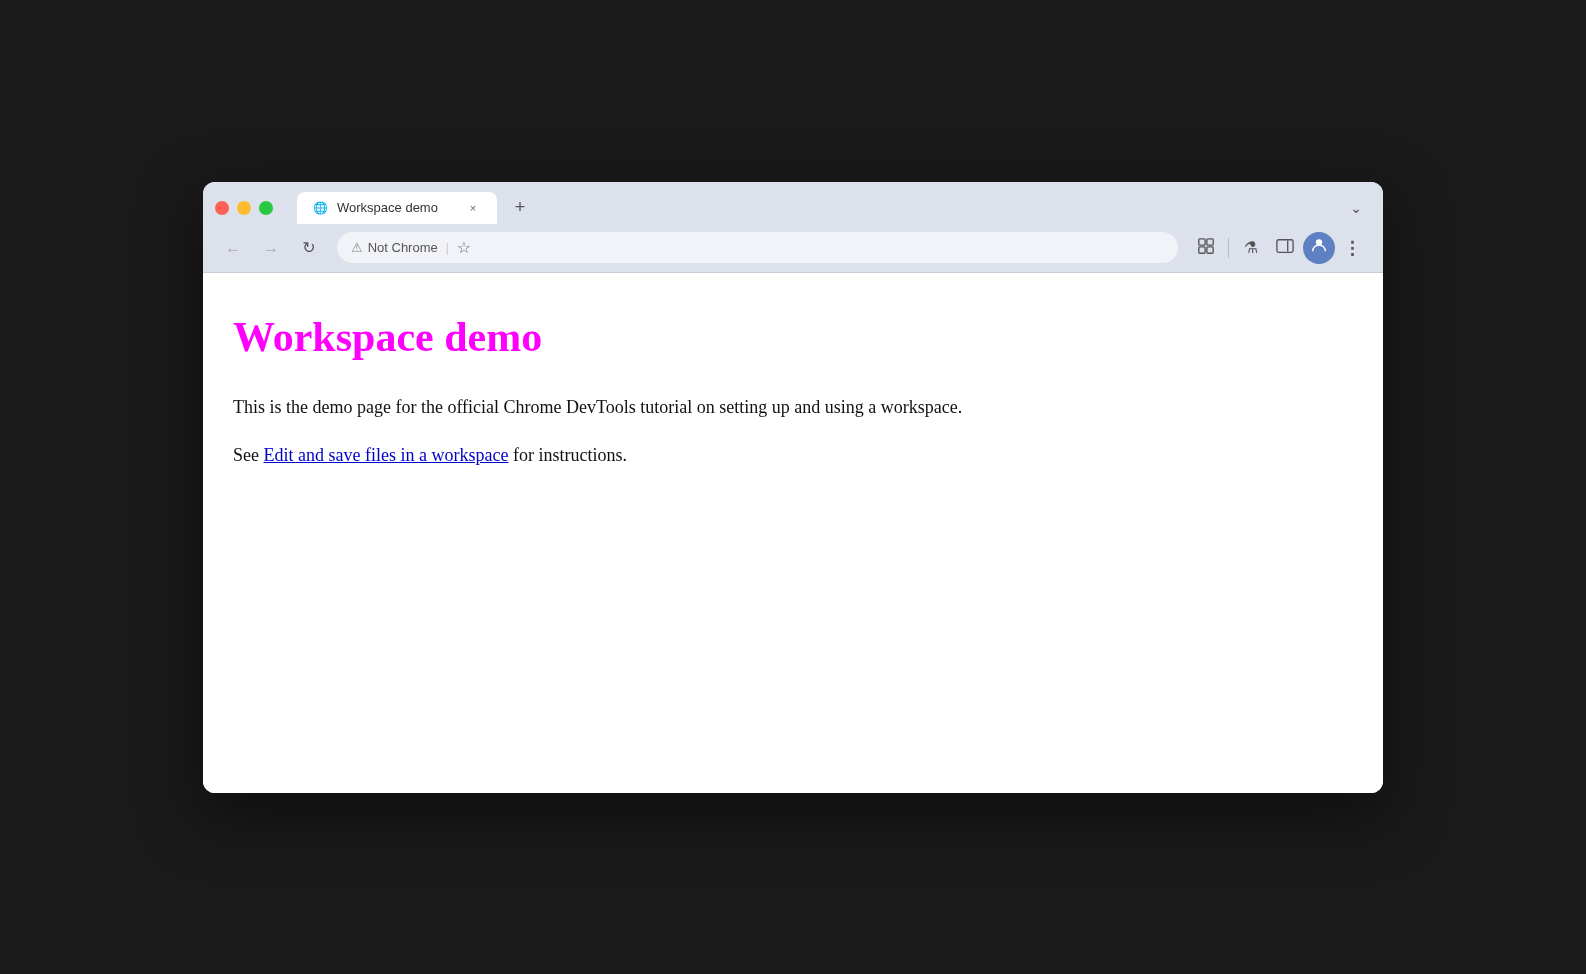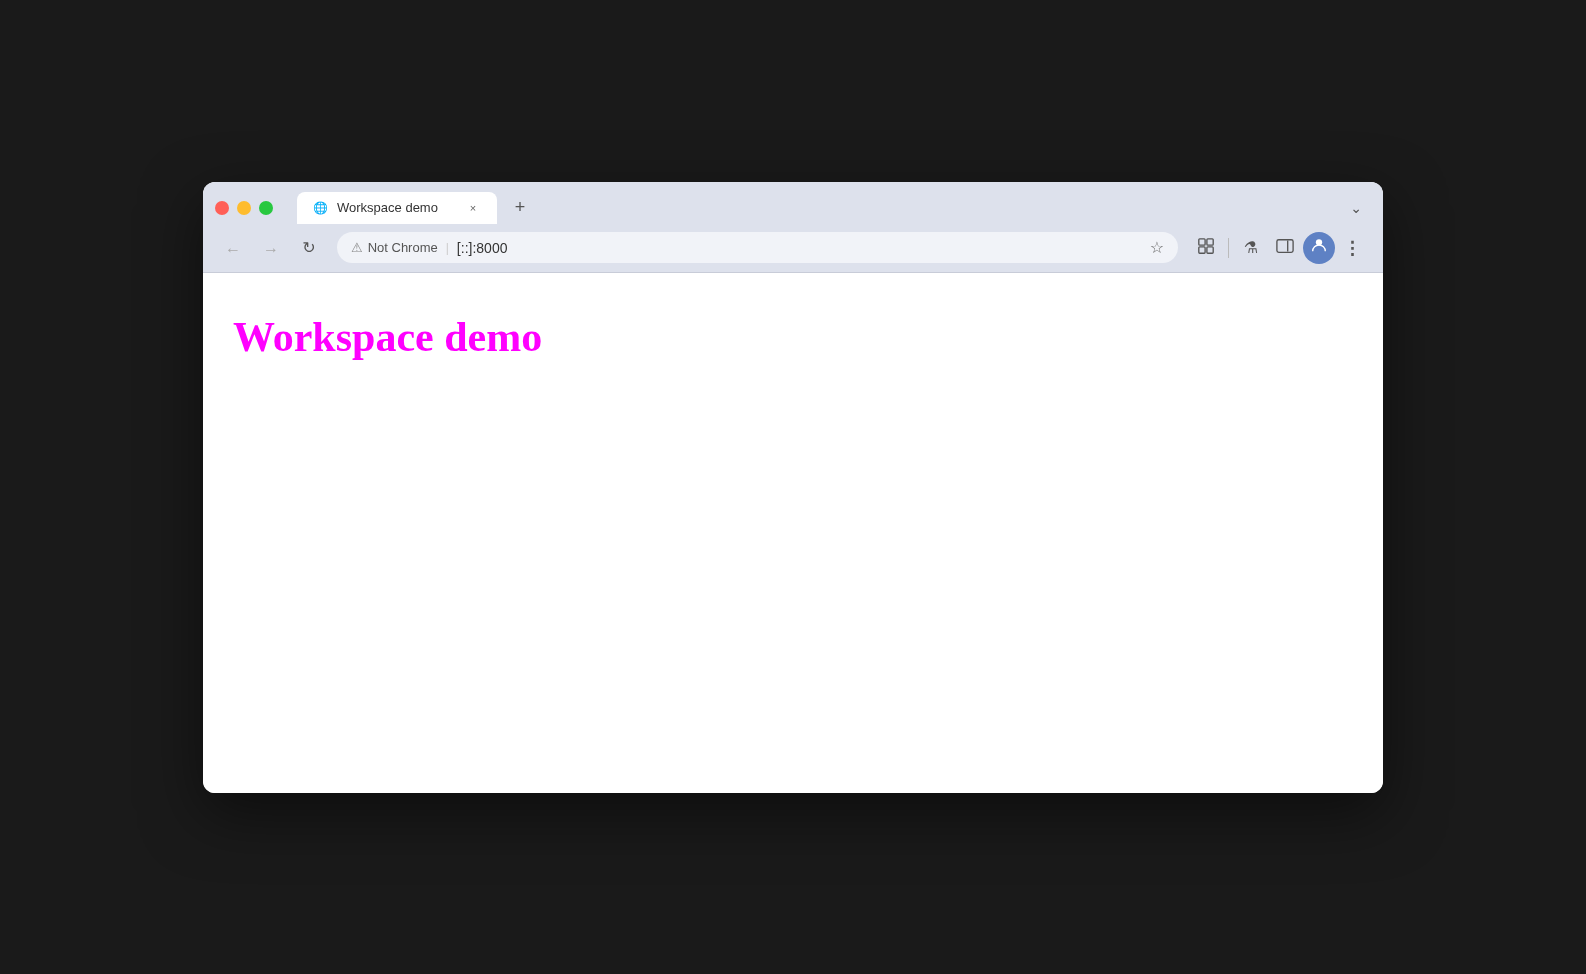--- a/index.html
+++ b/index.html
@@ -297,21 +297,20 @@
       <div class="nav-btn">
         <span>↻</span>
       </div>
 
       <div class="address-bar">
         <span class="security-warning">
           <span class="warning-icon">⚠</span>
           <span>Not Chrome</span>
         </span>
         <span class="address-separator">|</span>
-        <span class="address-url">[::]:8000</span>
         <span class="address-star">☆</span>
       </div>
 
       <div class="nav-tools">
         <div class="tool-btn">
           <span>
             
             <svg width="18" height="18" viewBox="0 0 20 20" fill="none" xmlns="http://www.w3.org/2000/svg">
               <rect x="2" y="2" width="7" height="7" rx="1" fill="none" stroke="#555" stroke-width="1.5"></rect>
               <rect x="11" y="2" width="7" height="7" rx="1" fill="none" stroke="#555" stroke-width="1.5"></rect>
@@ -343,16 +342,20 @@
         <div class="tool-btn more-btn">
           <span>⋮</span>
         </div>
       </div>
     </div>
   </div>
 
   <div class="page-content">
     <h1 class="page-heading">Workspace demo</h1>
     <div class="page-body">
+      <p>This is the demo page for the official Chrome DevTools tutorial on setting up and using a workspace.</p>
+      <p>
+        <span>See </span><a class="page-link" href="#">Edit and save files in a workspace</a><span> for instructions.</span>
+      </p>
     </div>
   </div>
 
 </div>
 
 </body></html>

